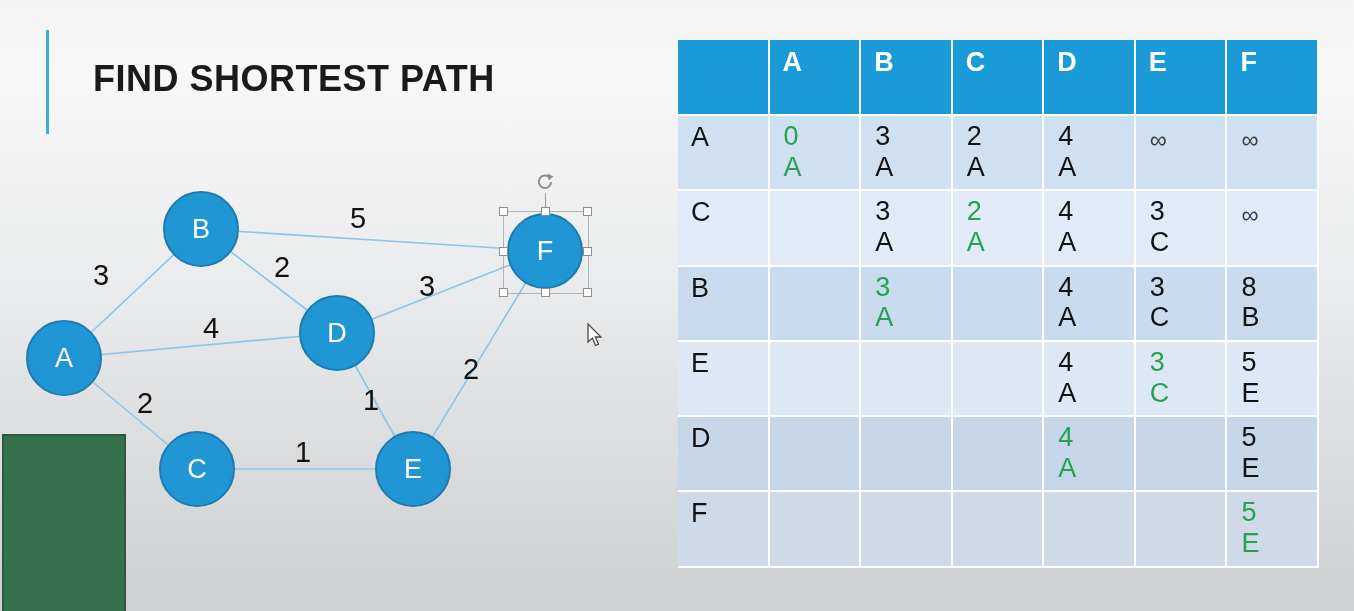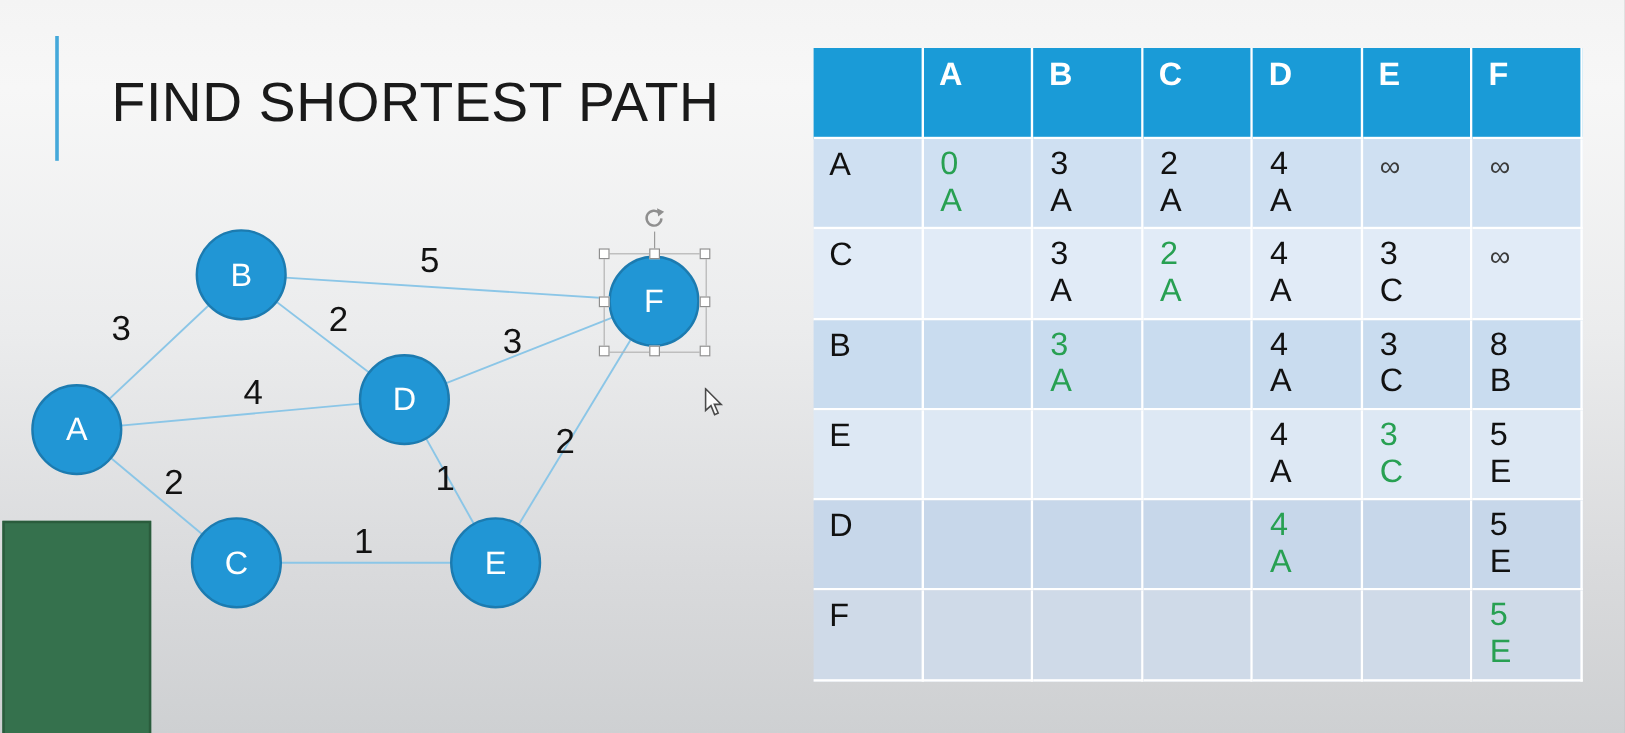--- a/index.html
+++ b/index.html
@@ -2,21 +2,21 @@
 <html><head>
 <meta charset="utf-8">
 <style>
   html,body{margin:0;padding:0;background:#bfc0c2;}
   .slide{
     position:relative;width:1354px;height:611px;overflow:hidden;
     background:linear-gradient(180deg,#f4f4f4 0%,#f7f7f7 12%,#ebeced 45%,#d9dadc 78%,#ced0d2 100%);
     font-family:"Liberation Sans", sans-serif;
   }
   .accent{position:absolute;left:46px;top:30px;width:3px;height:104px;background:#44a8da;}
-  .title{position:absolute;left:93px;top:58px;font-size:46px;font-weight:400;color:#1a1a1a;letter-spacing:0.5px;white-space:nowrap;}
+  .title{position:absolute;left:93px;top:58px;font-size:36px;font-weight:700;color:#1a1a1a;letter-spacing:0.5px;white-space:nowrap;}
 
   
   .edges{position:absolute;left:0;top:0;}
   .node{
     position:absolute;width:76px;height:76px;border-radius:50%;
     background:#2196d5;border:2px solid #1c7bb0;box-sizing:border-box;
     display:flex;align-items:center;justify-content:center;
     color:#fff;font-size:27px;font-weight:400;
   }
   .wlabel{position:absolute;transform:translate(-50%,-50%);font-size:29px;color:#121212;}

